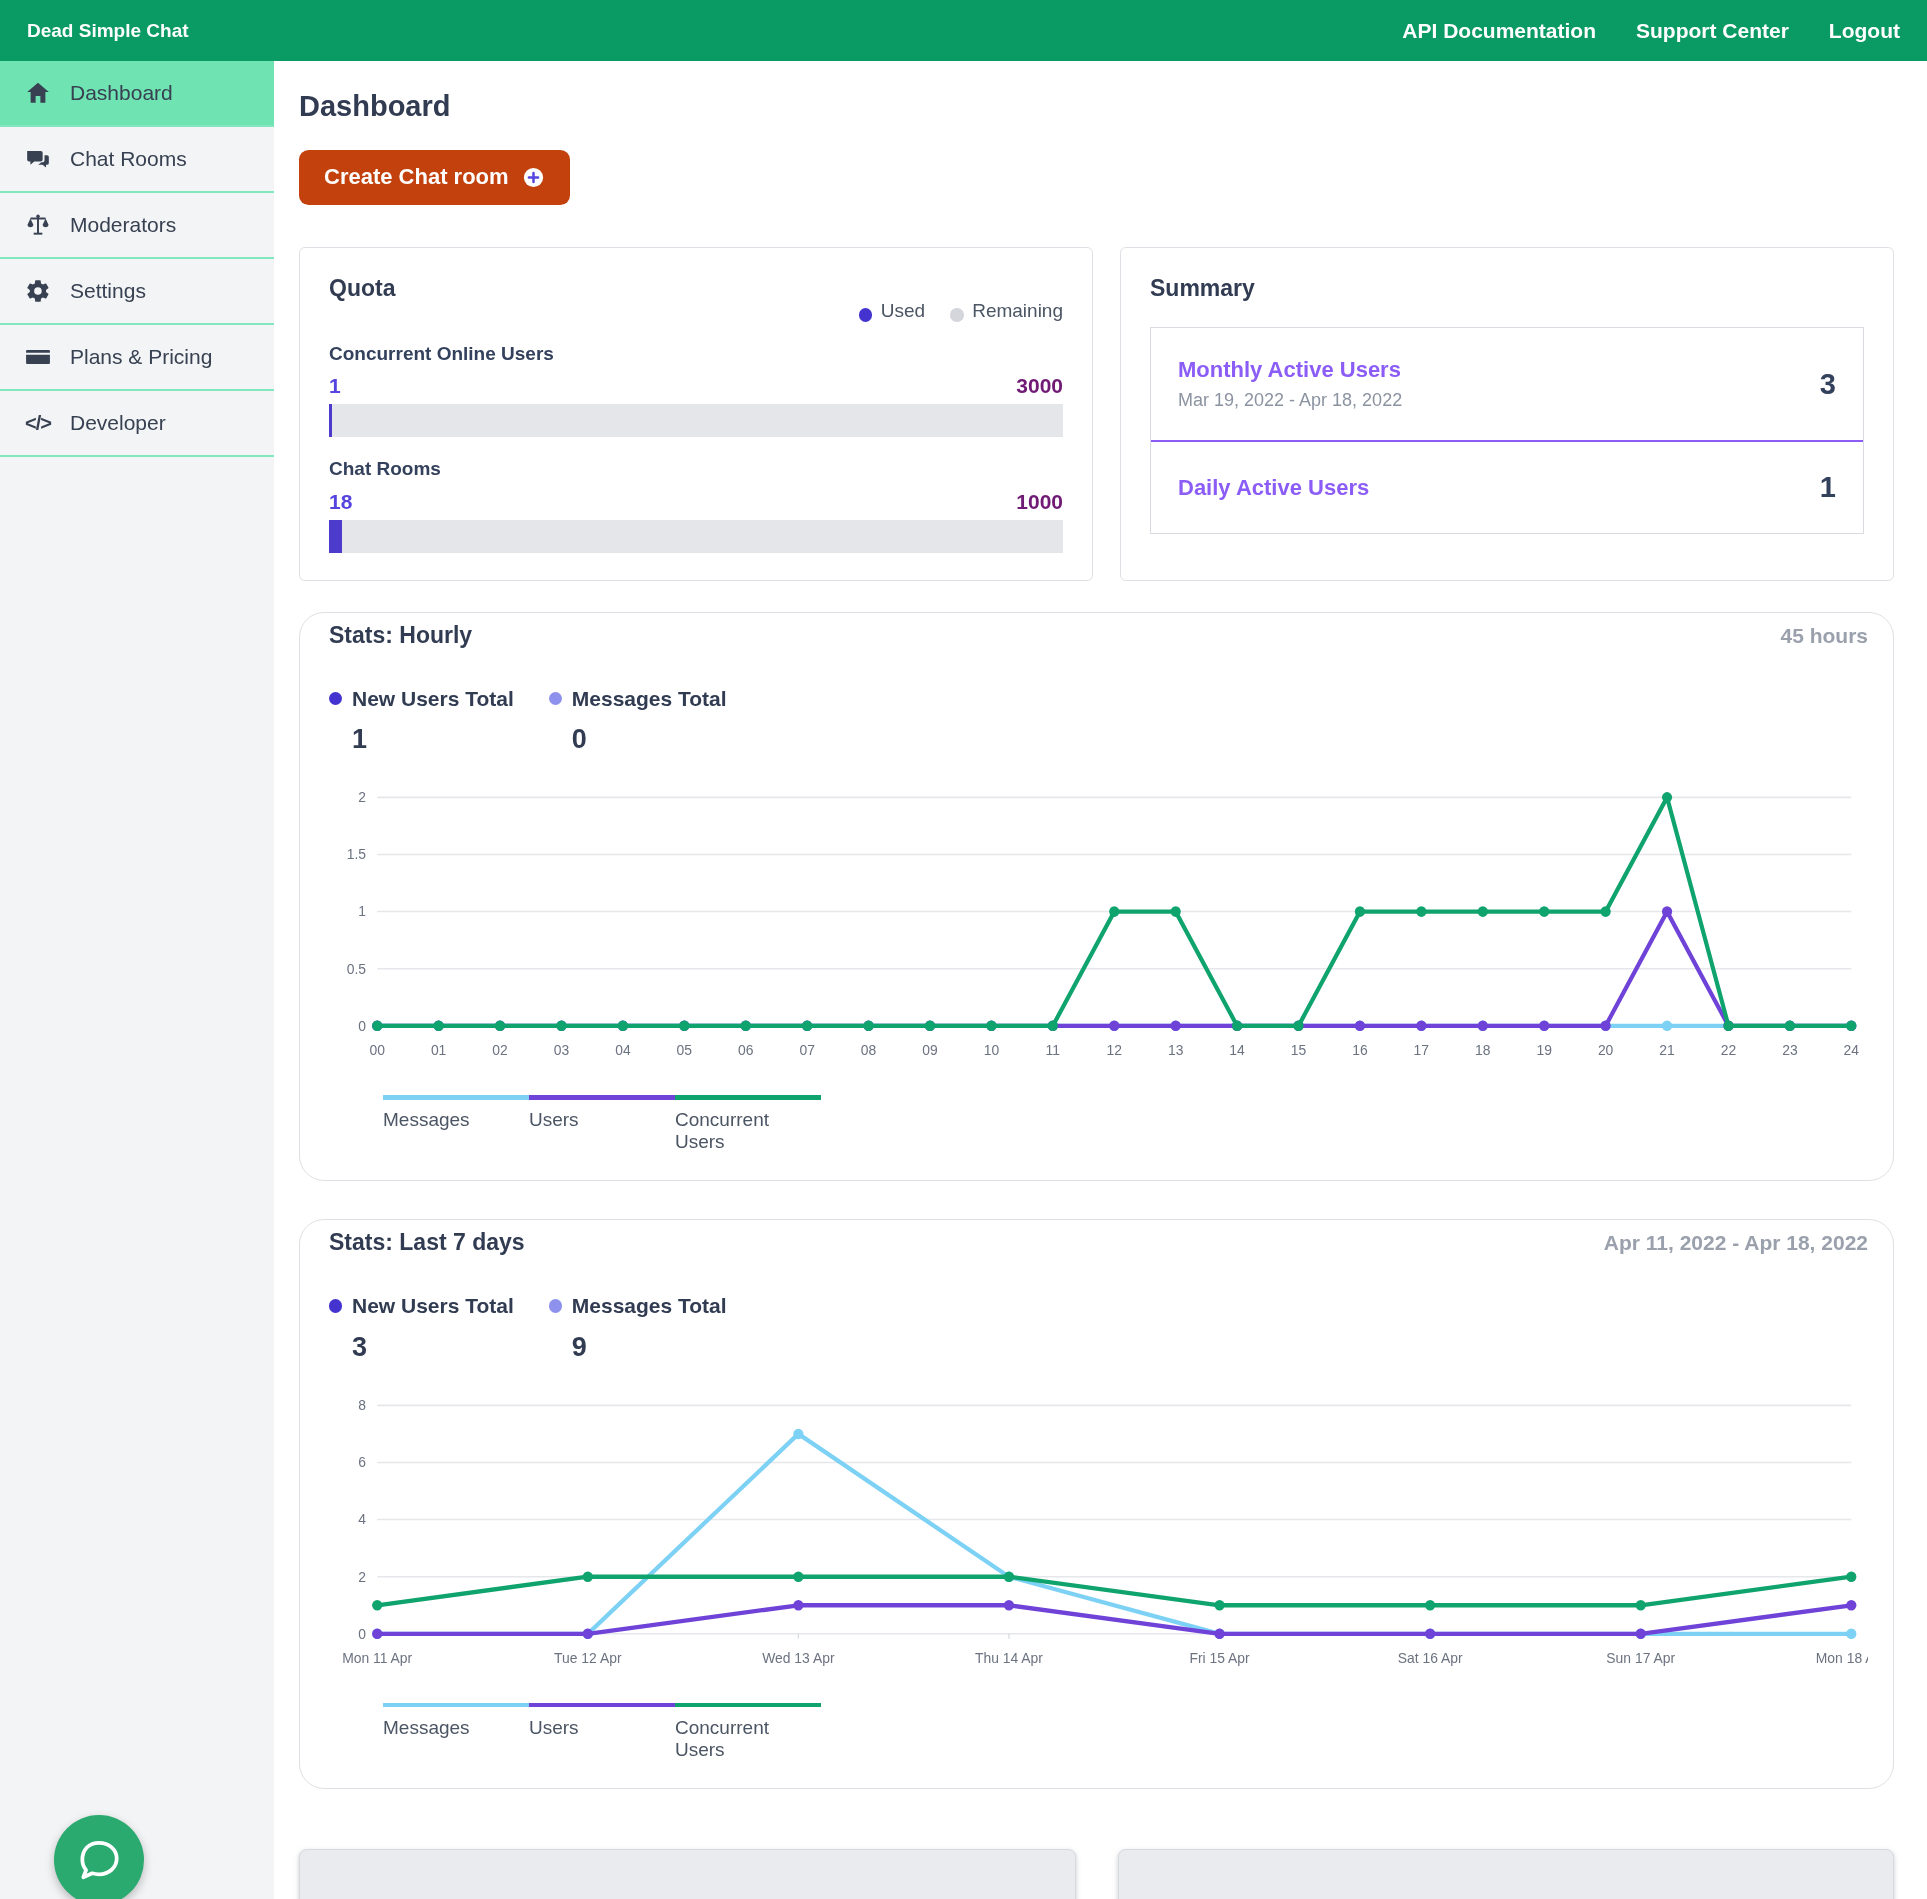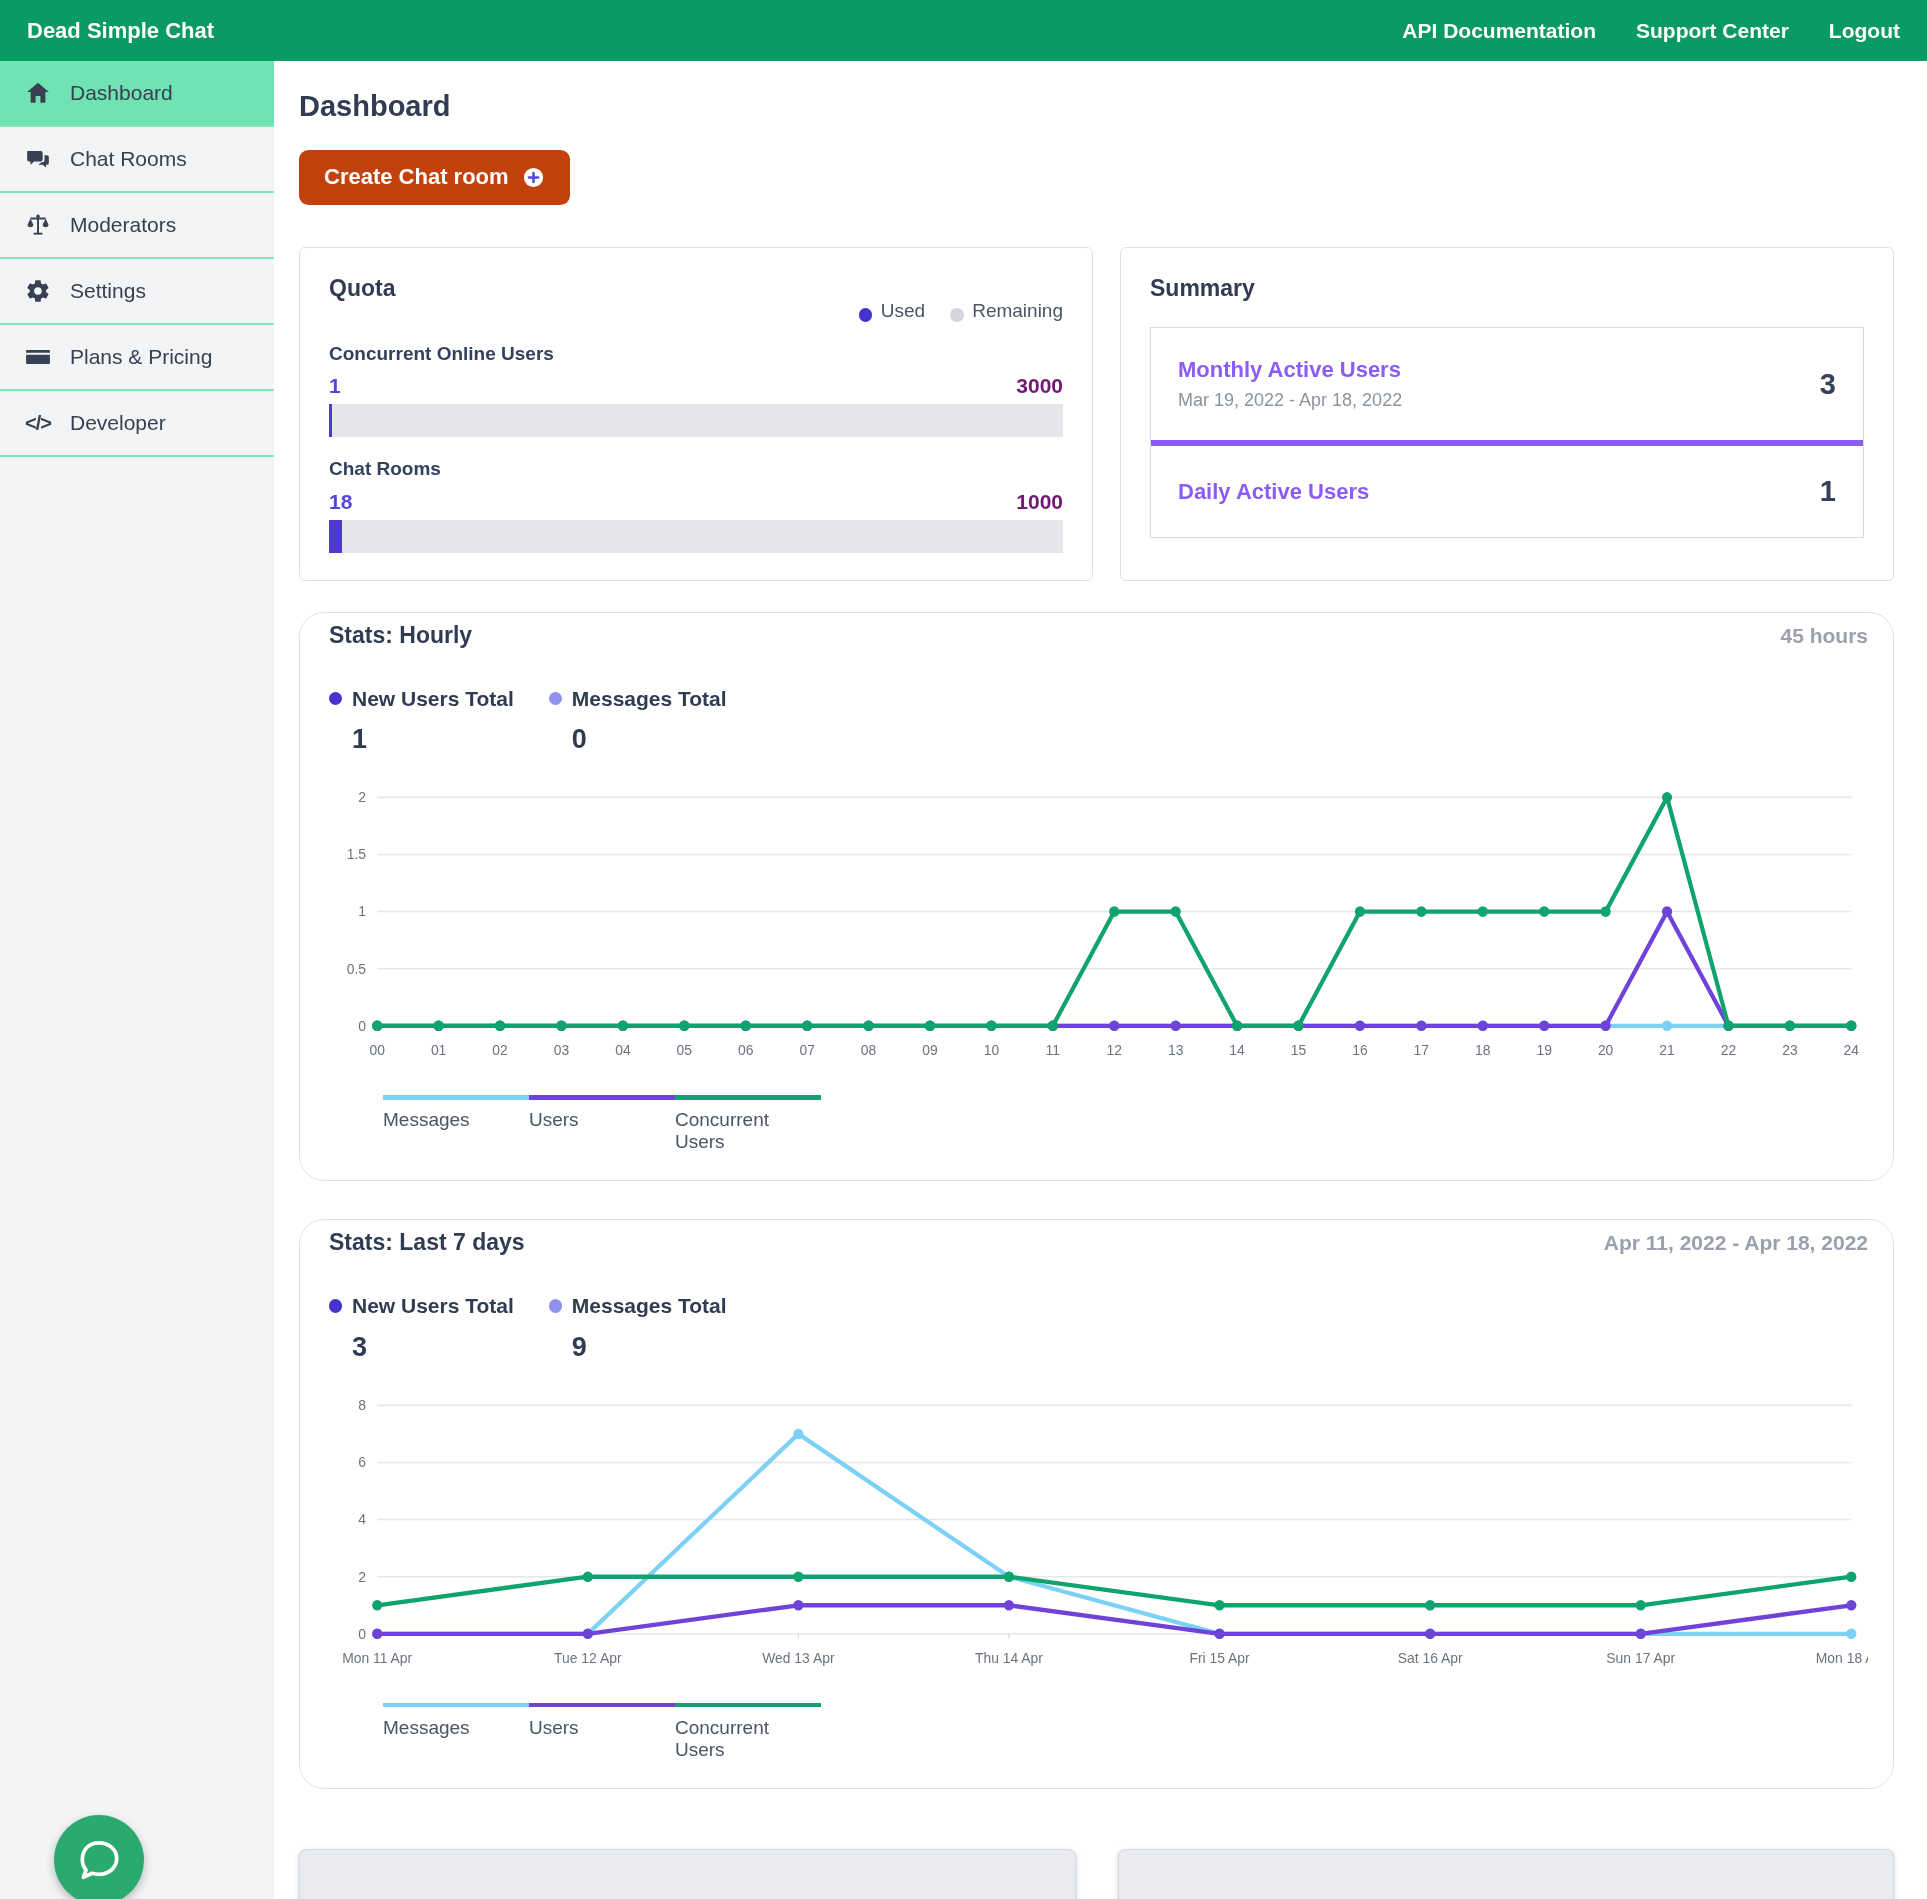--- a/index.html
+++ b/index.html
@@ -1,20 +1,20 @@
 <!DOCTYPE html>
 <html><head>
 <meta charset="utf-8">
 <style>
   * { margin:0; padding:0; box-sizing:border-box; }
   html,body { width:1927px; height:1899px; font-family:"Liberation Sans", sans-serif; background:#fff; overflow:hidden; }
 
   
   .navbar { height:61px; background:#0a9a63; display:flex; align-items:center; justify-content:space-between; padding:0 27px; }
-  .brand { color:#fff; font-size:22px; font-weight:bold; }
+  .brand { color:#fff; font-size:19px; font-weight:bold; }
   .nav-links { display:flex; gap:40px; }
   .nav-link { color:#fff; font-size:21px; font-weight:bold; cursor:pointer; }
 
   
   .layout { display:flex; height:1838px; }
   .sidebar { width:274px; background:#f3f4f6; flex-shrink:0; position:relative; }
   .side-item { height:66px; display:flex; align-items:center; gap:19px; padding-left:25px; font-size:21px; color:#374151; border-bottom:2.9px solid #82e7bd; cursor:pointer; background:#f3f4f6; }
   .side-item.active { background:#70e3b2; }
   .side-icon { width:26px; height:26px; display:inline-flex; }
   .side-icon svg { width:26px; height:26px; }
@@ -42,21 +42,21 @@
   .qbar { margin-top:21px; }
   .qbar-label { font-size:19px; font-weight:bold; color:#33415c; }
   .qbar-nums { display:flex; justify-content:space-between; align-items:flex-end; margin-top:9.6px; margin-bottom:5.8px; }
   .qbar-used { font-size:21px; font-weight:bold; color:#5544dd; }
   .qbar-total { font-size:21px; font-weight:bold; color:#701a75; }
   .track { height:33px; background:#e4e6ea; }
   .fill { height:100%; background:#4d3ccc; }
 
   .sum-list { border:1px solid #d9dbe0; margin-top:25px; }
   .sum-row { display:flex; justify-content:space-between; align-items:center; padding:29px 27px; }
-  .sum-row + .sum-row { border-top:6px solid #8b5cf6; }
+  .sum-row + .sum-row { border-top:2px solid #8b5cf6; }
   .sum-label { font-size:22px; font-weight:bold; color:#8b5cf6; }
   .sum-sub { font-size:18px; color:#8b93a1; margin-top:7.7px; }
   .sum-val { font-size:29px; font-weight:bold; color:#33415c; }
 
   
   .stats-card { margin-top:31px; padding:9px 25px 23px 29px;border-radius:25px; }
   .stats-head { display:flex; justify-content:space-between; align-items:baseline; }
   .stats-period { font-size:21px; font-weight:bold; color:#9aa1ad; }
   .totals { display:flex; gap:35px; margin-top:38px; }
   .total-item .t-top { display:flex; align-items:center; gap:9.6px; }

